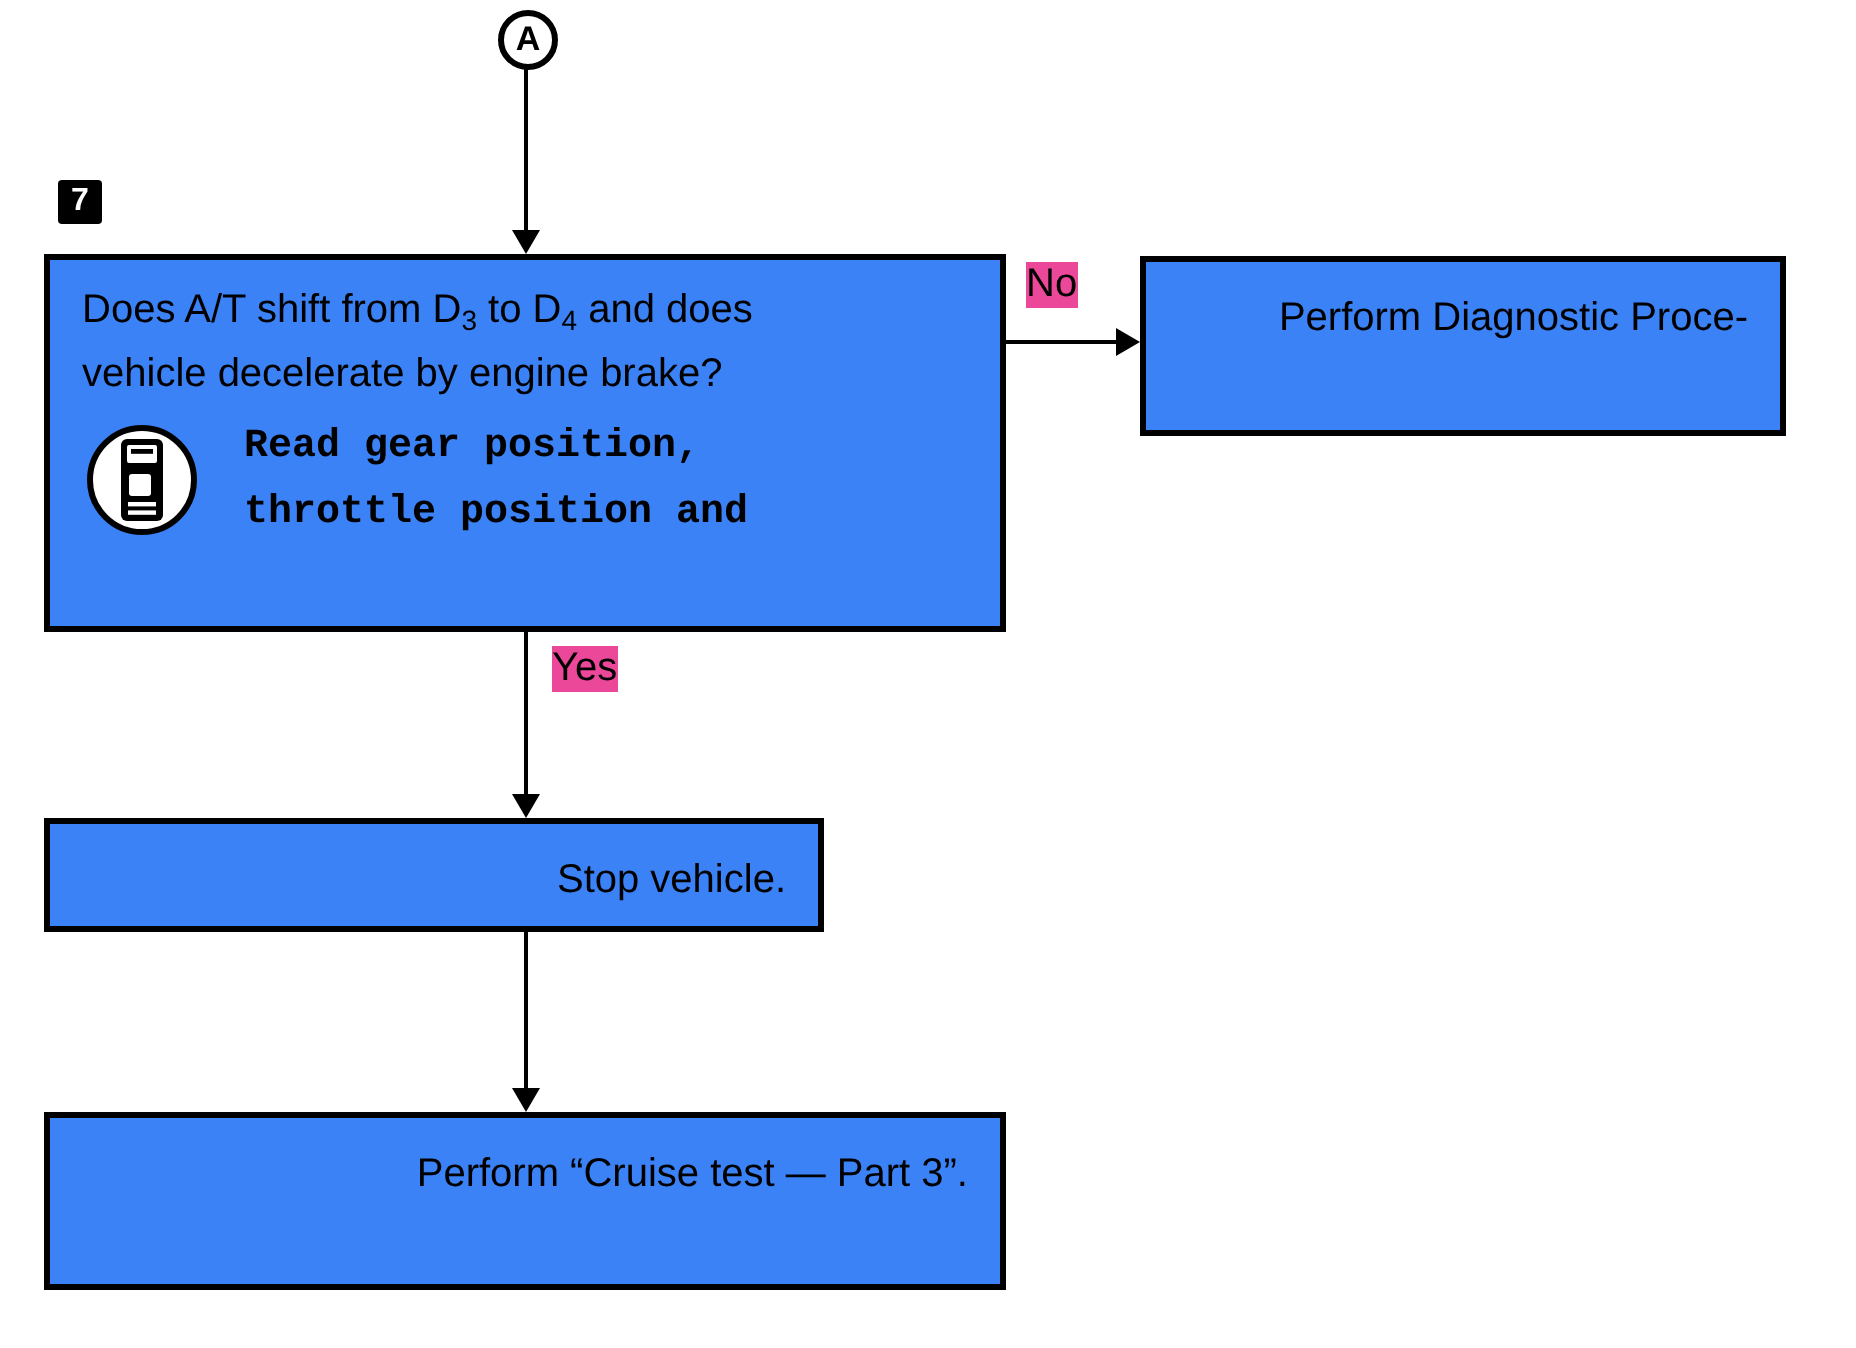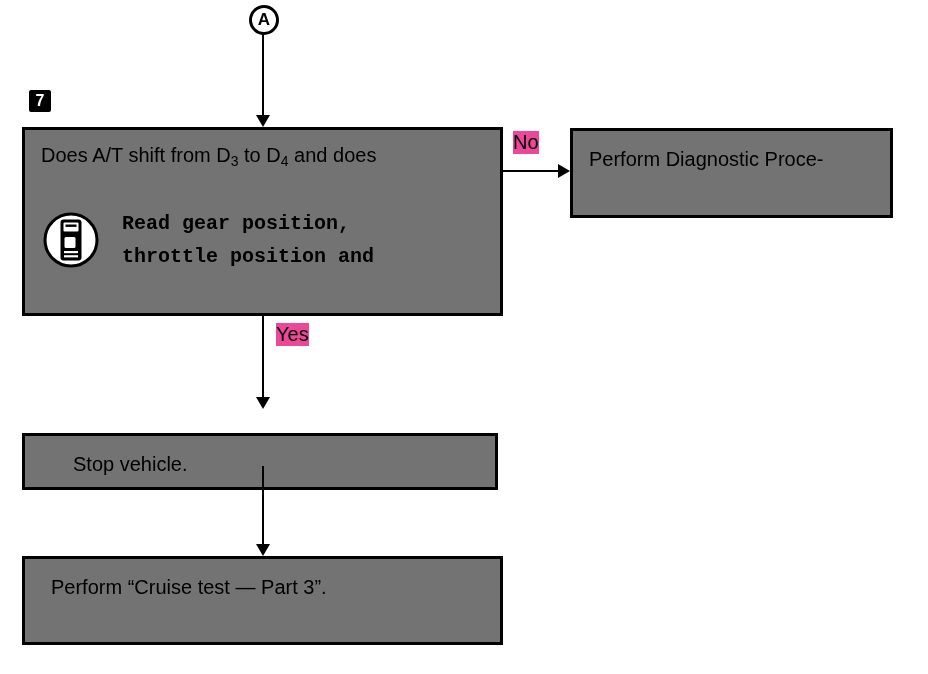--- a/index.html
+++ b/index.html
@@ -34,26 +34,26 @@
     background: #000; color: #fff;
     display: flex; align-items: center; justify-content: center;
     font-weight: bold; font-size: 16px;
     border-radius: 2px;
   }
 
   
   .flow-box {
     position: absolute;
     border: 3px solid #000;
-    background: #737373;
+    background: #3b82f6;
     font-size: 20px;
   }
   .box-decision { left: 22px; top: 127px; width: 481px; height: 189px; }
   .box-no       { left: 570px; top: 128px; width: 323px; height: 90px; }
-  .box-stop     { left: 22px; top: 433px; width: 476px; height: 57px; padding-left: 32px; }
+  .box-stop     { left: 22px; top: 409px; width: 390px; height: 57px; padding-left: 32px; }
   .box-cruise   { left: 22px; top: 556px; width: 481px; height: 89px; padding-left: 10px; }
 
   .question {
     position: absolute; left: 16px; top: 9px;
     line-height: 32px; white-space: nowrap;
   }
   .question sub {
     font-size: 14px;
     vertical-align: -4px;
     line-height: 0;
@@ -62,20 +62,21 @@
     position: absolute; left: 97px; top: 77px;
     font-weight: bold; line-height: 33px; white-space: nowrap; font-family: Liberation Mono, monospace;
   }
   .icon-wrap {
     position: absolute; left: 17px; top: 81px;
     width: 58px; height: 58px;
   }
   .padded-text {
     padding: 12px 16px 0 16px;
     line-height: 33px;
+    text-align: right;
   }
 
   
   .vline, .hline { position: absolute; background: #000; }
   .vline { width: 2px; }
   .hline { height: 2px; }
   .line-a-to-decision  { left: 262px; top: 34px;  height: 82px; }
   .line-yes            { left: 262px; top: 316px; height: 82px; }
   .line-stop-to-cruise { left: 262px; top: 466px; height: 79px; }
   .line-no             { left: 503px; top: 170px; width: 57px; }
@@ -117,20 +118,21 @@
   </div>
 
   <div class="vline line-a-to-decision"></div>
   <div class="arrow-down ah-decision"></div>
 
   <div class="step-badge">7</div>
 
   <div class="flow-box box-decision">
     <div class="question">
       <div><span>Does A/T shift from D</span><sub>3</sub><span> to D</span><sub>4</sub><span> and does</span></div>
+      <div>vehicle decelerate by engine brake?</div>
     </div>
     <div class="icon-wrap">
       <svg width="58" height="58" viewBox="0 0 58 58">
         <circle cx="29" cy="29" r="26" fill="#fff" stroke="#000" stroke-width="3"></circle>
         <rect x="18.5" y="8.5" width="21" height="41" rx="3" fill="#000"></rect>
         <rect x="21.5" y="11.5" width="15" height="9" rx="1" fill="#fff"></rect>
         <rect x="23.5" y="13.5" width="11" height="2.4" fill="#000"></rect>
         <rect x="22.5" y="26" width="11" height="11" rx="1.5" fill="#fff"></rect>
         <rect x="22" y="40" width="14" height="2.2" fill="#fff"></rect>
         <rect x="22" y="44.2" width="14" height="2.2" fill="#fff"></rect>

